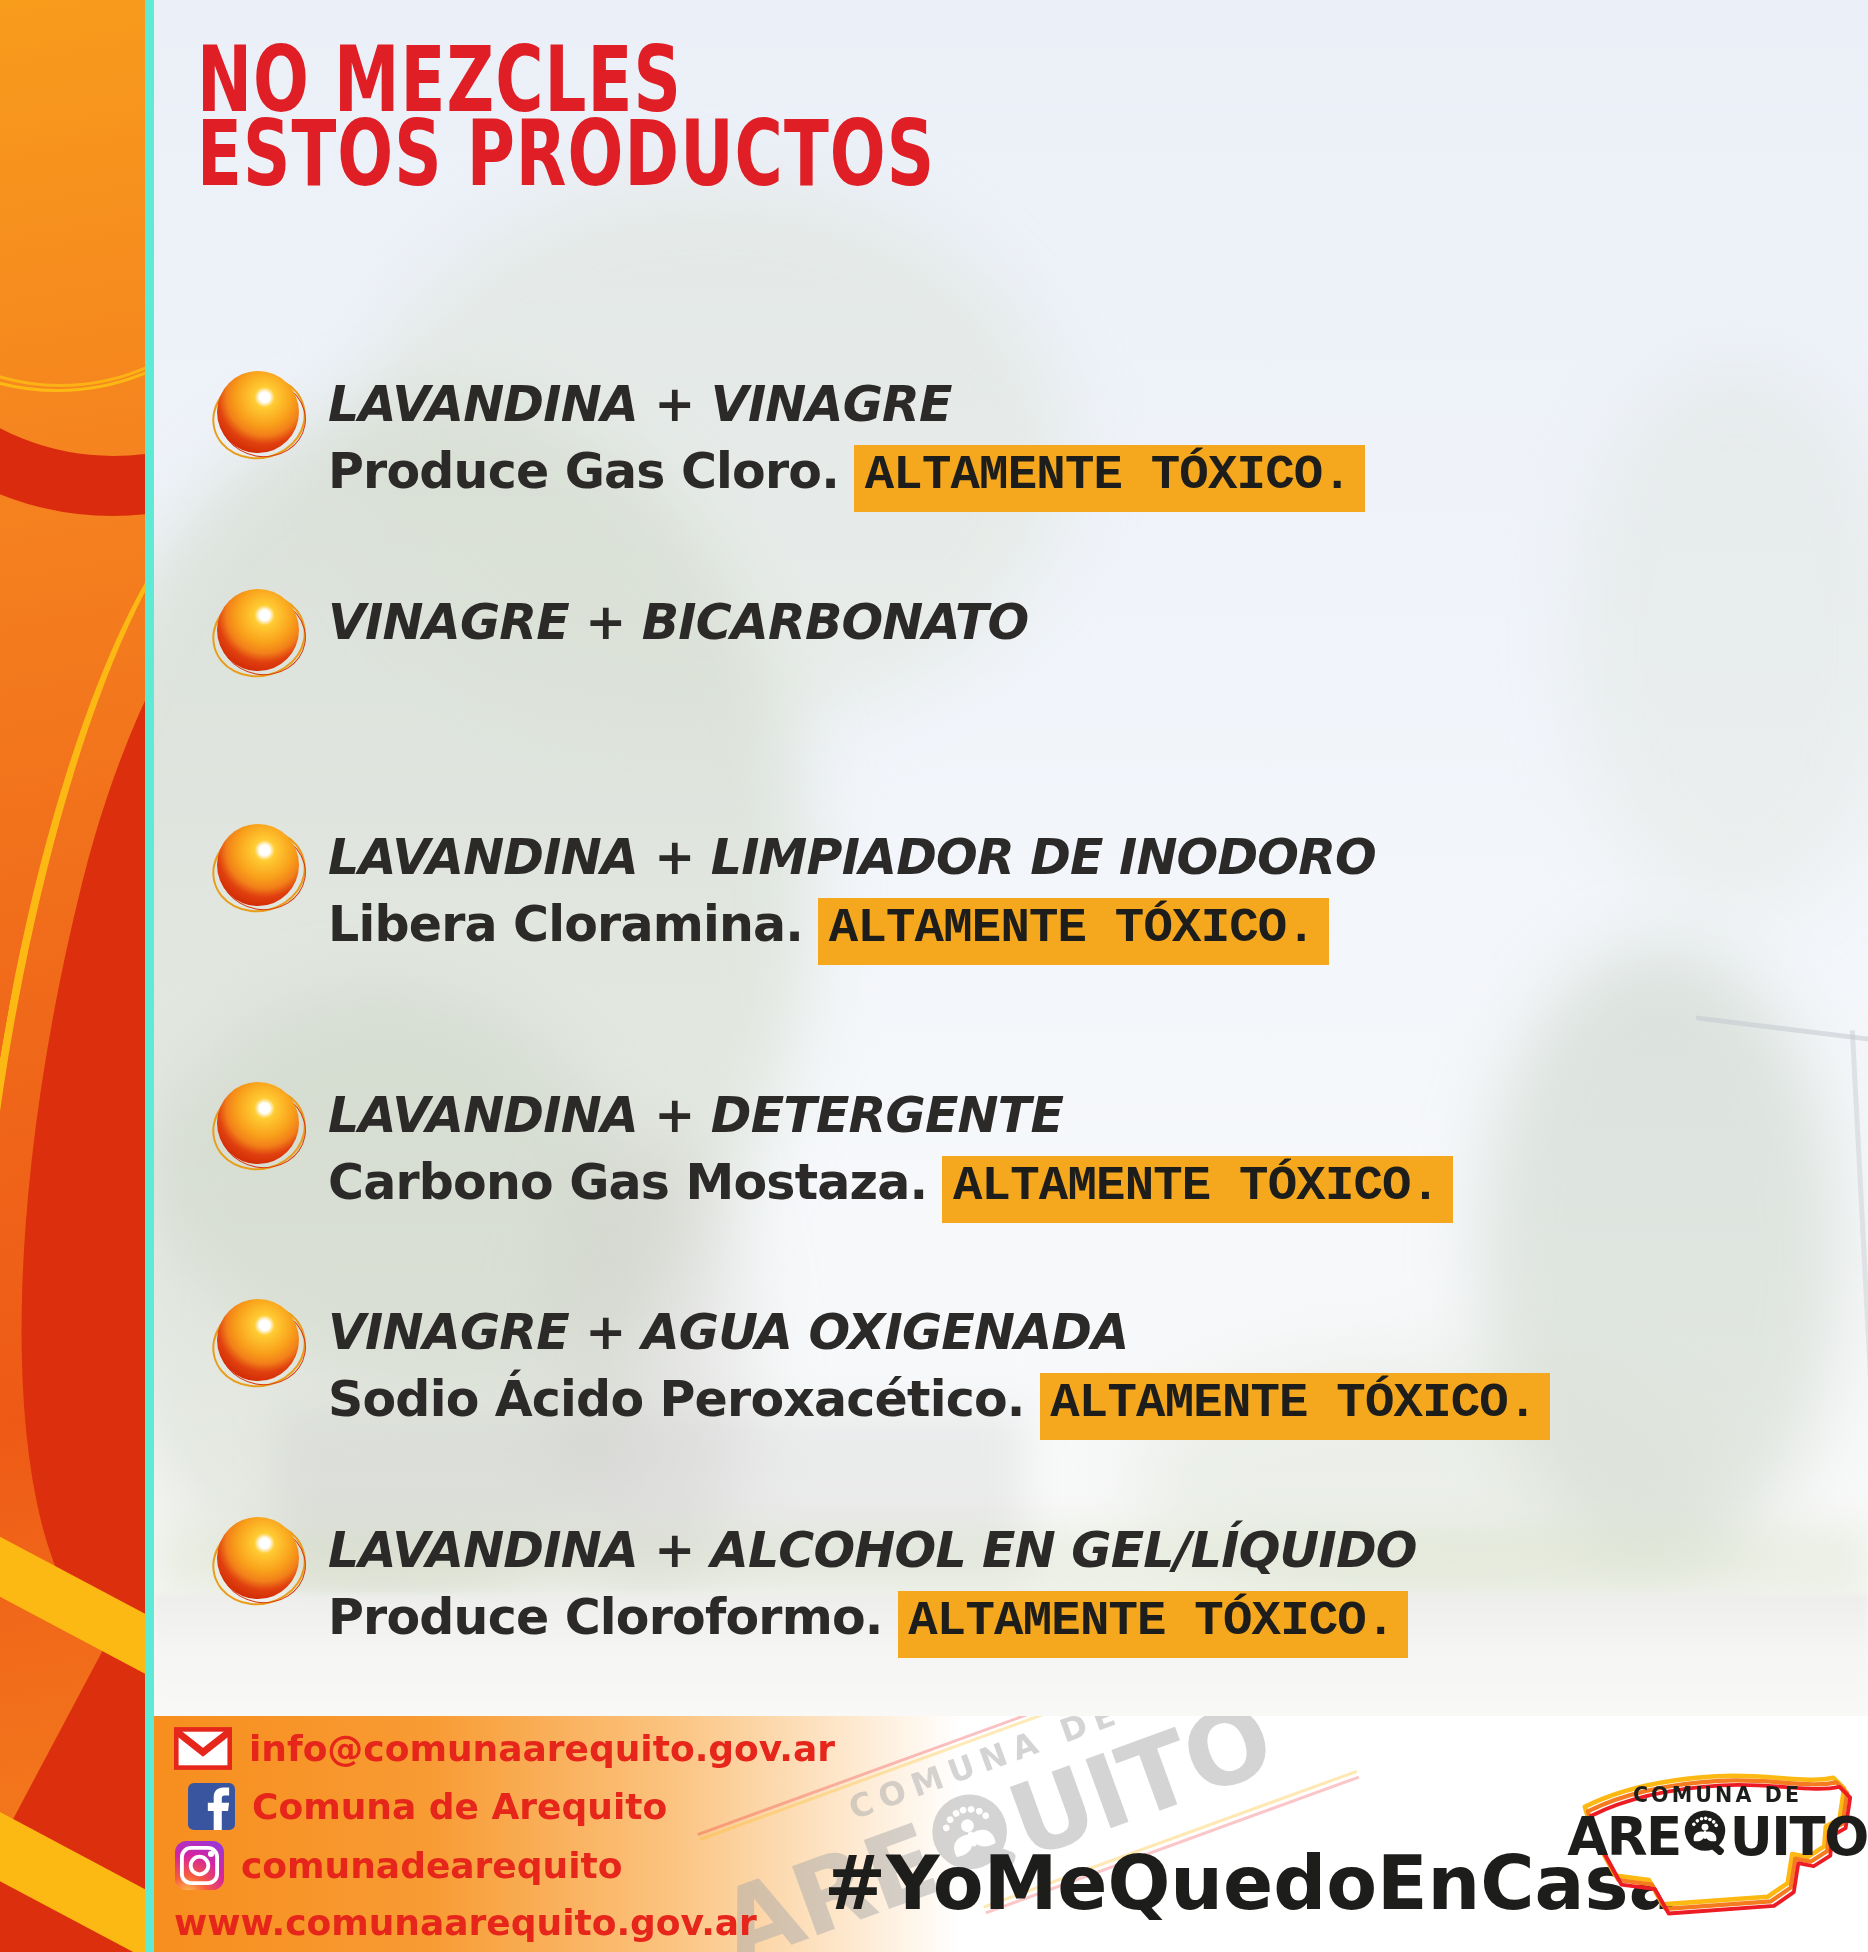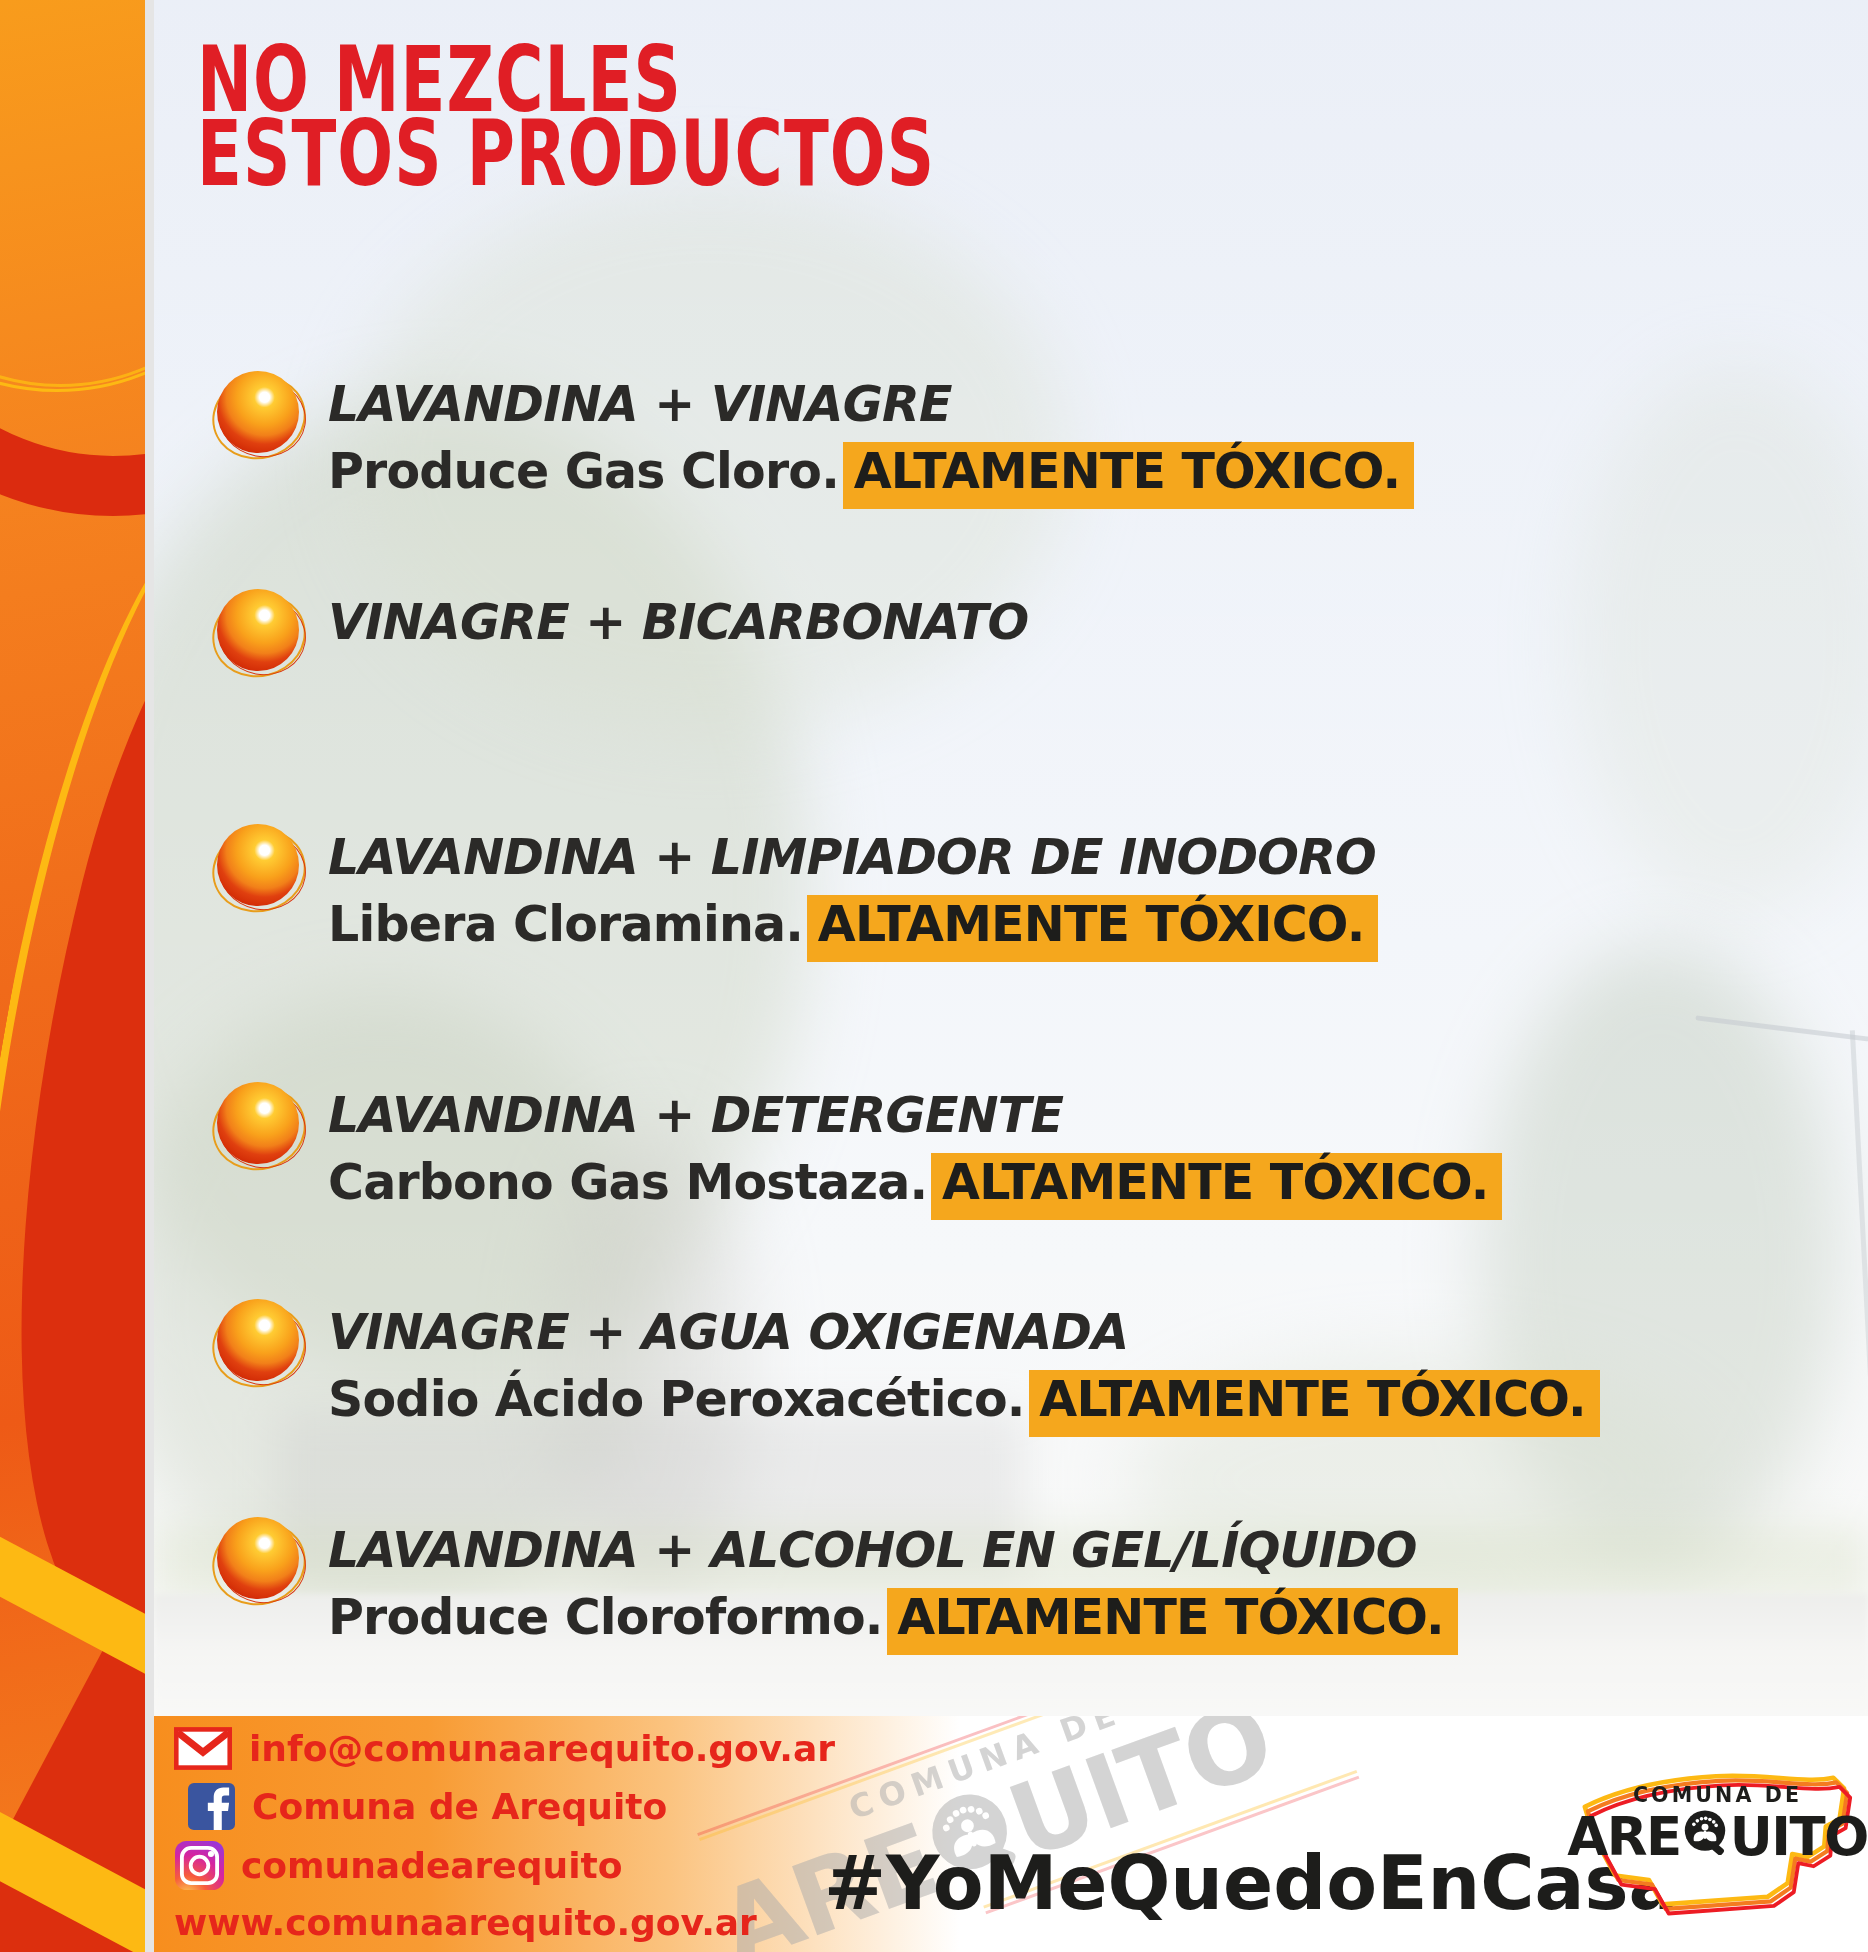--- a/index.html
+++ b/index.html
@@ -1,16 +1,16 @@
 <!DOCTYPE html>
 <html style="font-size:12.2px"><head>
 <meta charset="utf-8">
 <style>
   html,body{margin:0;padding:0;background:#ffffff;}
-  .poster{position:relative;width:1868px;height:1953px;overflow:hidden;background:#e5e5e5;
+  .poster{position:relative;width:1868px;height:1953px;overflow:hidden;background:#5eead4;
           font-family:"DejaVu Sans","Liberation Sans",sans-serif;}
 
   
   .strip{position:absolute;left:0;top:0;width:145px;height:1953px;overflow:hidden;}
   .strip *{position:absolute;}
   .s-base{inset:0;background:linear-gradient(170deg,#F89C1C 0%,#F5821F 25%,#F06A1A 50%,#EE5A16 72%,#F5821F 100%);}
   .s-ring{left:-191px;top:-92px;width:488px;height:488px;border-radius:50%;border:60px solid #DB2B0F;}
   .s-arcY1{left:-175px;top:-72px;width:458px;height:458px;border:3.8px solid #FDB913;border-radius:50%;}
   .s-arcY2{left:-156px;top:-46px;width:427px;height:427px;border:3.1px solid rgba(253,185,19,.85);border-radius:50%;}
   .s-redmid{left:42px;top:473px;width:397px;height:1190px;background:#DC2F0E;
@@ -51,22 +51,22 @@
   .bullet{position:absolute;left:0;top:0;width:82px;height:82px;}
   .bullet span{position:absolute;display:block;}
   .b-ring1{left:-5.3px;top:4.6px;width:90px;height:79px;border:2.3px solid #E89D1B;border-radius:50%;transform:rotate(-14deg);}
   .b-ring2{left:2.3px;top:7.6px;width:85px;height:76px;border:1.5px solid #D9350E;border-radius:50%;transform:rotate(10deg);}
   .b-ball{left:0;top:0;width:82px;height:82px;border-radius:50%;
           background:radial-gradient(circle at 58% 32%,#ffffff 0%,#ffffff 7%,#FFCC33 14%,#F9A11B 38%,#F28019 52%,#E0400F 64%,#D22B06 78%,#C32204 100%);}
   .itext{margin-left:111px;color:#2B2A28;}
   .iheading{font-size:49px;line-height:67px;font-weight:bold;letter-spacing:-0.8px;white-space:pre-line;font-style:italic;}
   .idesc{font-size:49px;line-height:67px;font-weight:bold;letter-spacing:-0.8px;}
   .idesc .dtext{white-space:pre-line;margin-top:47px;}
-  .warn{display:inline-block;background:#F5A71D;color:#1D1D1B;margin-left:4px;
-        padding:1.5px 13.7px 7.6px 10.7px;line-height:58px;}
+  .warn{display:inline-block;background:#F5A71D;color:#1D1D1B;margin-left:15px;
+        padding:1.5px 13.7px 7.6px 10.7px;line-height:58px;font-family:Liberation Mono, monospace;}
 
   
   .footer{position:absolute;left:154px;top:1716px;width:1714px;height:236px;overflow:hidden;
           background:linear-gradient(90deg,#F78E1E 0%,#F89B33 16%,#FBC37F 30%,#FFFFFF 47%,#FFFFFF 100%);}
   .contact-row{position:absolute;display:flex;align-items:center;gap:17px;z-index:3;}
   .ctext{color:#E6261B;font-weight:bold;font-size:36px;white-space:nowrap;}
   .row-email{left:20px;top:10.7px;}
   .row-fb{left:34px;top:67px;}
   .row-ig{left:21px;top:125px;}
   .row-url{left:20px;top:186px;}

